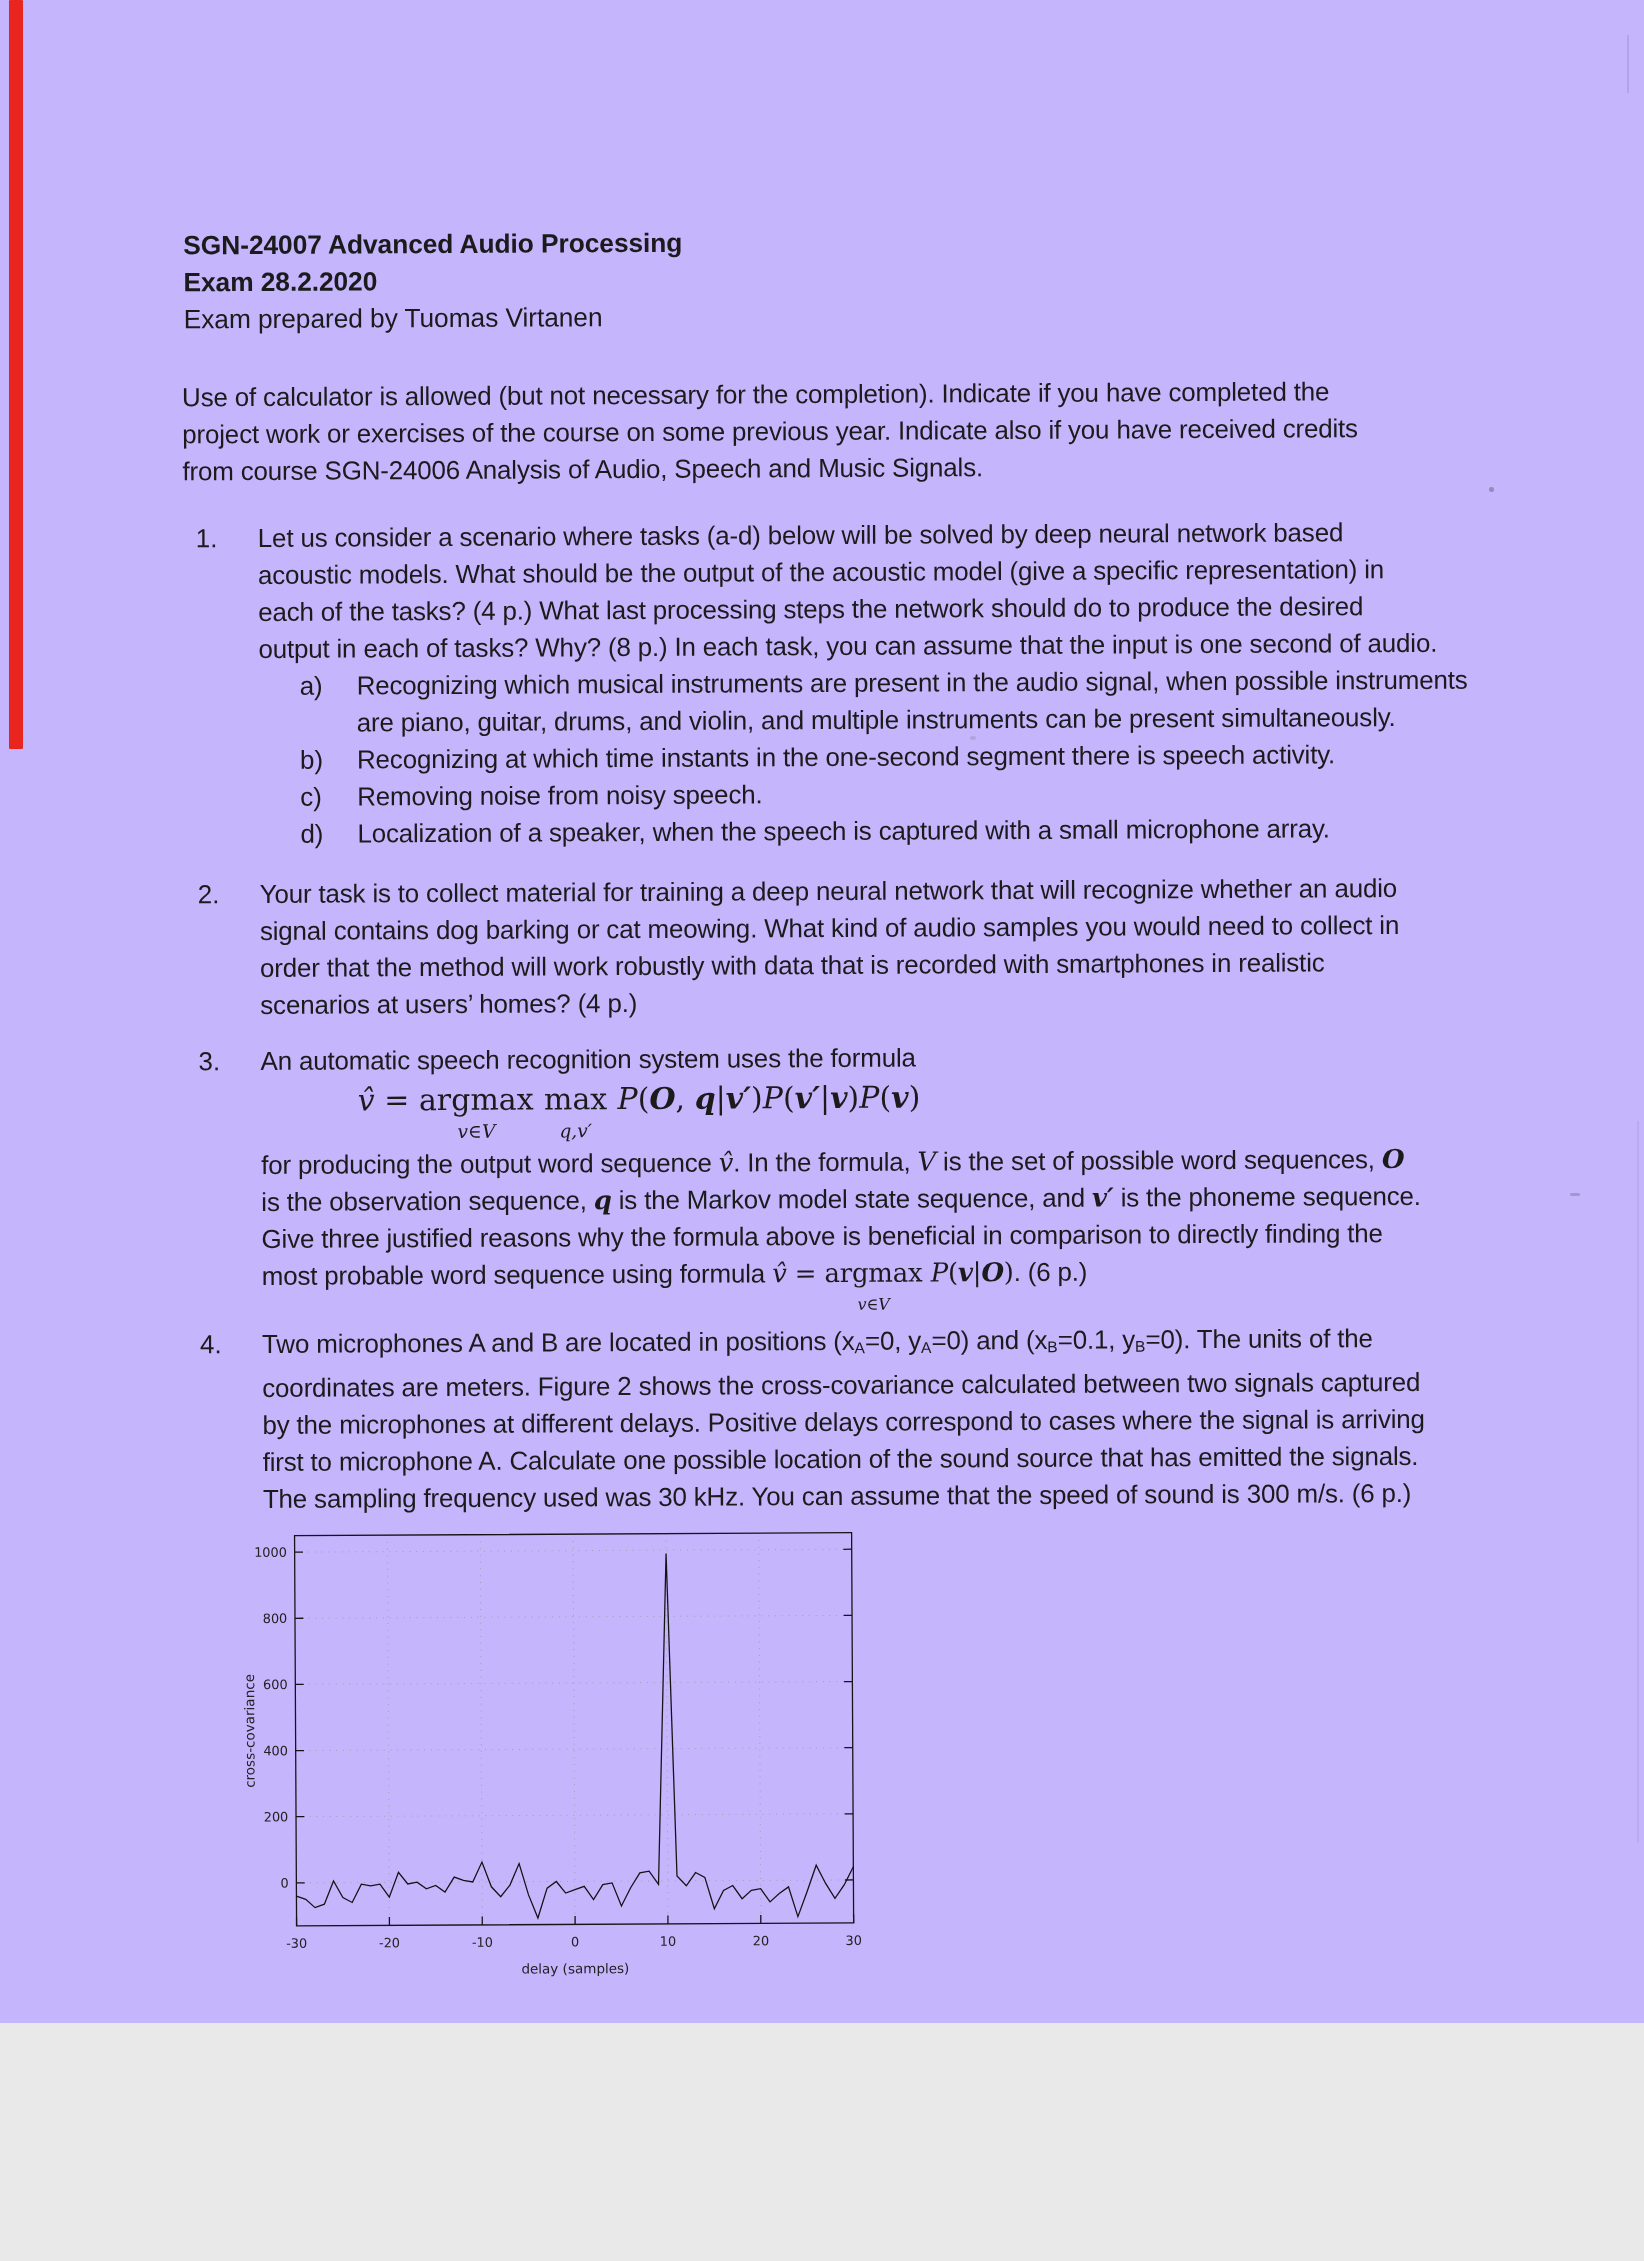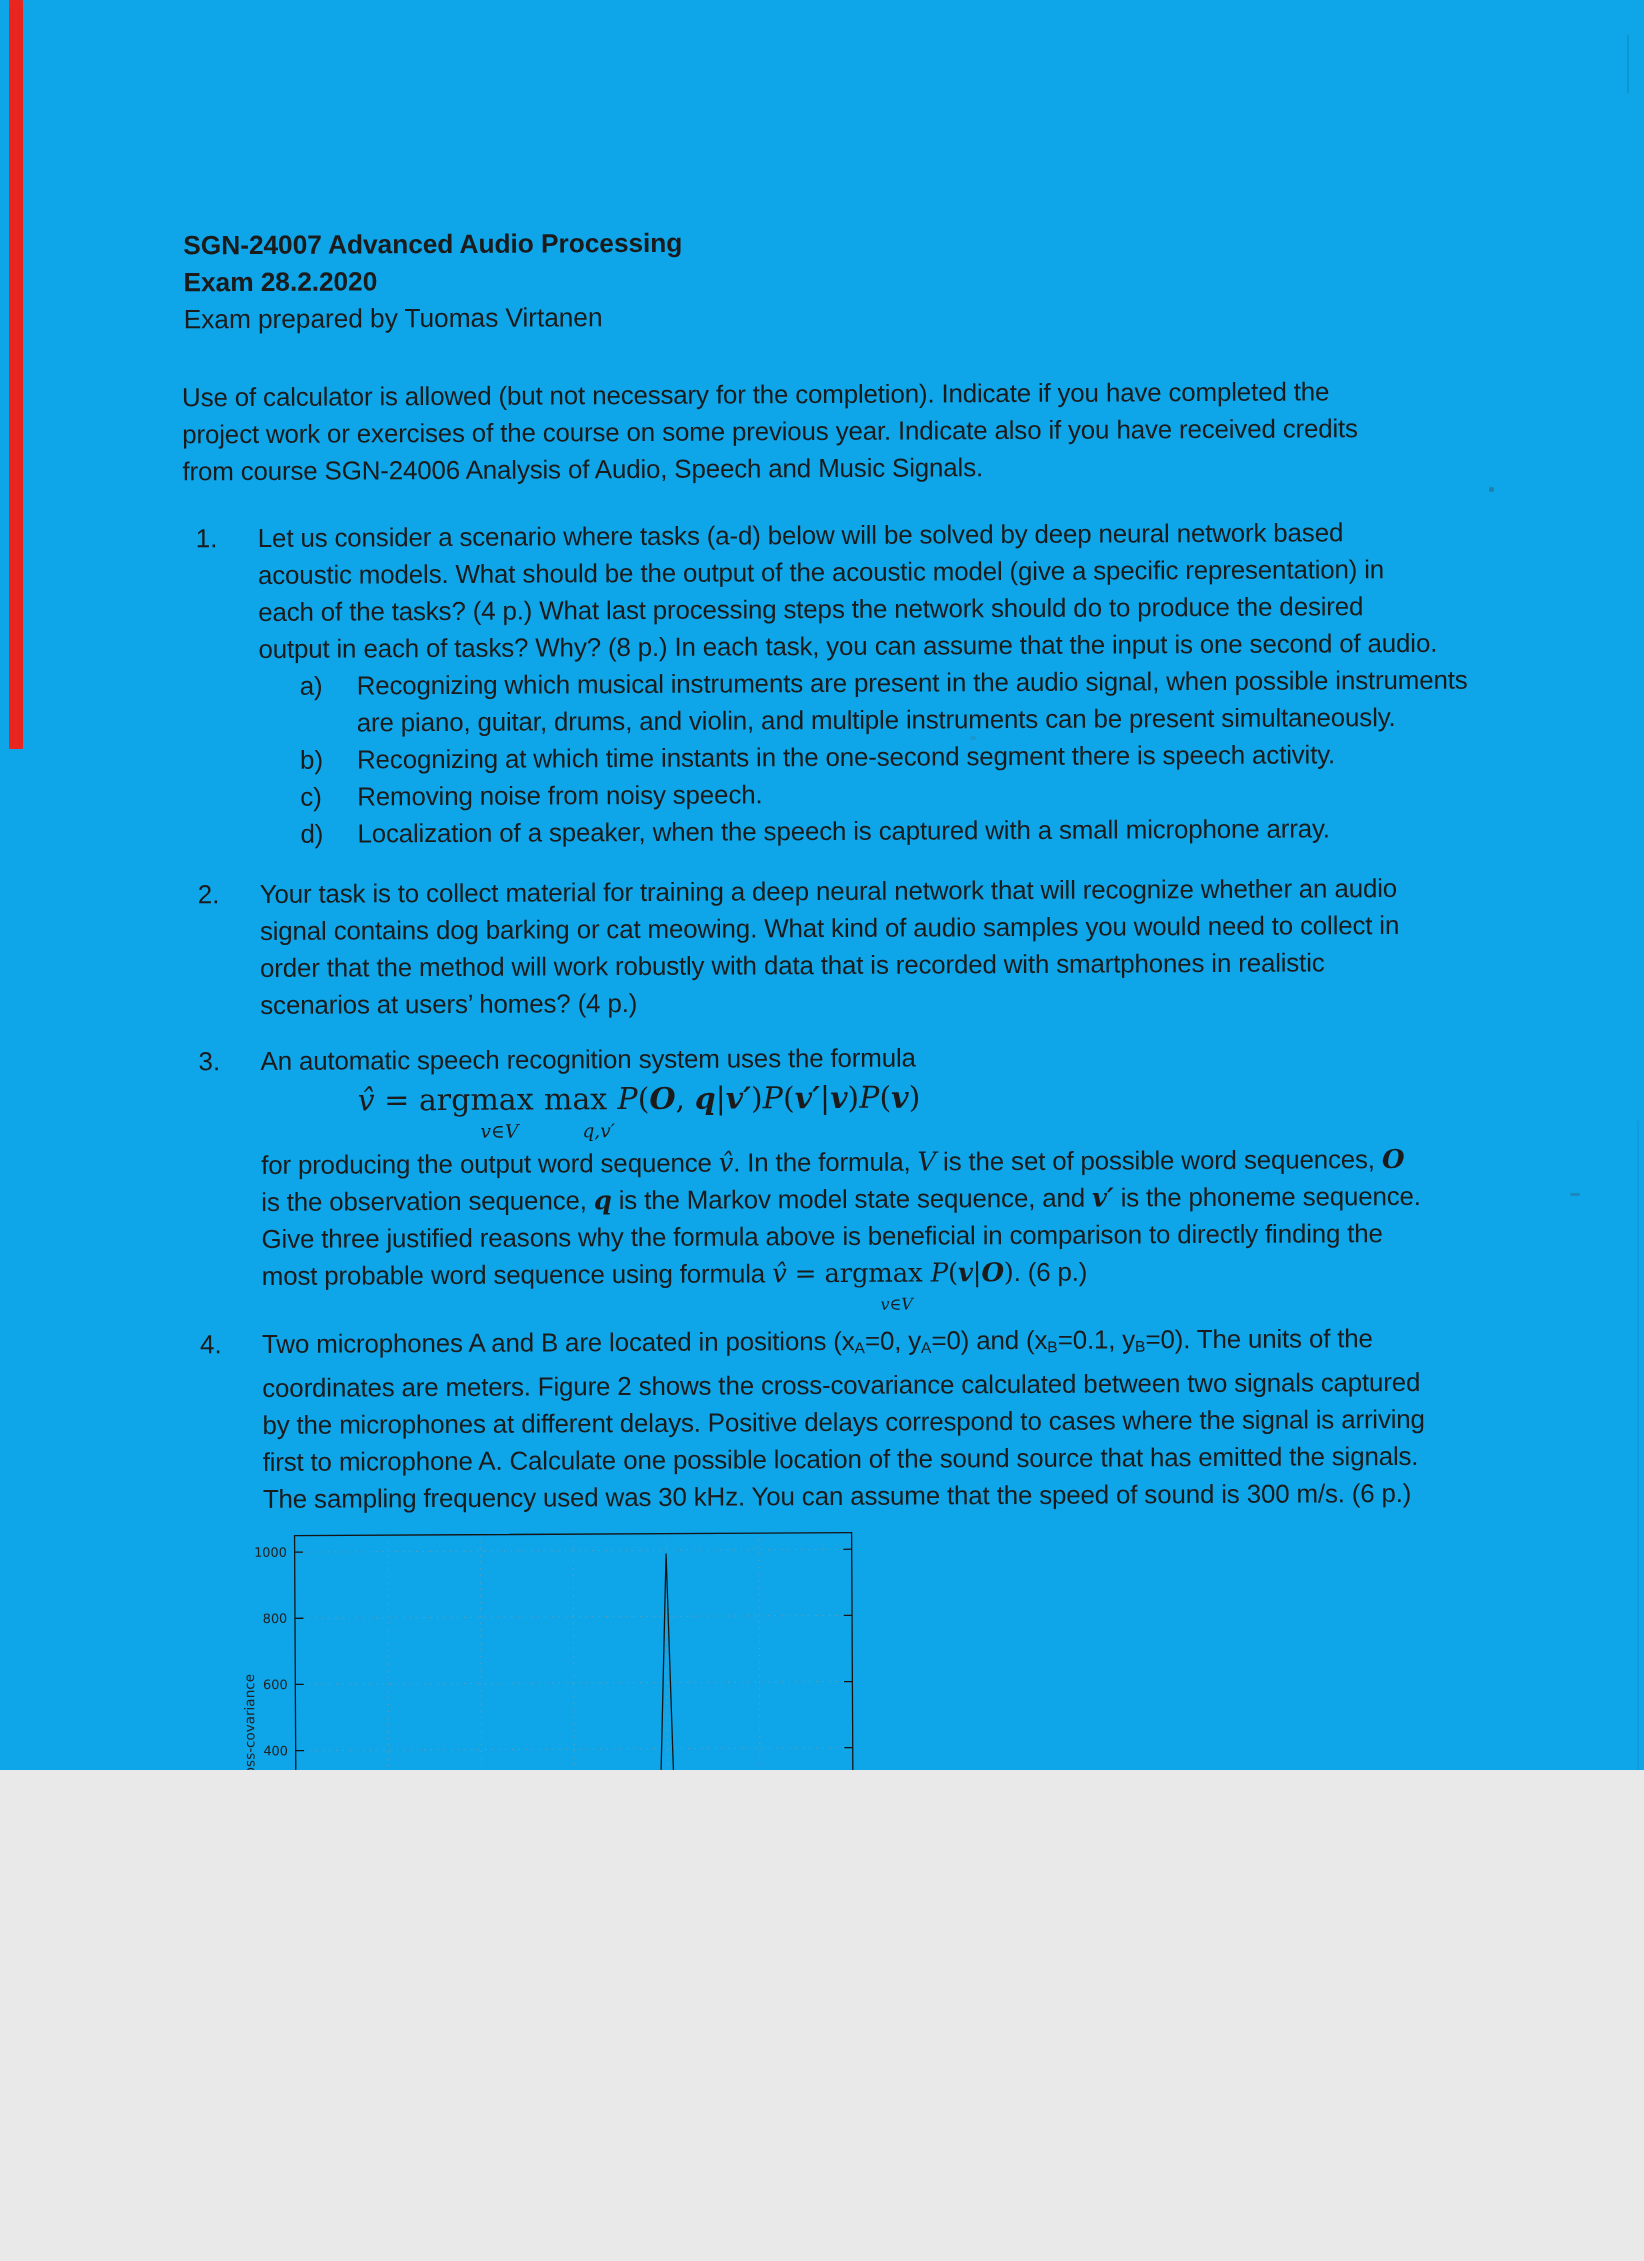--- a/index.html
+++ b/index.html
@@ -1,16 +1,16 @@
 <!DOCTYPE html>
 <html style="font-size:10.3px"><head>
 <meta charset="utf-8">
 <style>
   html,body{margin:0;padding:0;background:#e9e9e9;}
-  .page{position:relative;width:1644px;height:1770px;background:#0ea5e9;overflow:hidden;
+  .page{position:relative;width:1644px;height:2023px;background:#c4b5fd;overflow:hidden;
         font-family:"Liberation Sans",sans-serif;color:#1b1b1b;}
   .content{position:absolute;left:0;top:0;width:1644px;transform:rotate(-0.3deg);transform-origin:50% 0;}
   .bold{font-weight:bold;}
   .header{padding-top:224px;margin-left:182px;font-size:26.4px;line-height:37px;letter-spacing:-0.1px;}
   .intro{margin:41px 0 0 180px;font-size:26px;line-height:37px;letter-spacing:-0.2px;}
   .tline{white-space:nowrap;line-height:37px;font-size:26px;letter-spacing:-0.2px;}
   .question{position:relative;}
   .q1{margin-top:30px}.q2{margin-top:23px}.q3{margin-top:19.3px}.q4{margin-top:31px}
   .qnum{position:absolute;left:193px;top:0;font-size:26px;line-height:37px;}
   .qbody{margin-left:255px;}
@@ -20,21 +20,21 @@
   .m-it{font-family:"DejaVu Serif",serif;font-style:italic;}
   .m-bi{font-family:"DejaVu Serif",serif;font-style:italic;font-weight:bold;}
   .m-ro{font-family:"DejaVu Serif",serif;}
   .subs{font-size:0.6em;vertical-align:-0.22em;letter-spacing:0;}
   .formula{margin:2.6px 0 6.4px 97px;padding-bottom:22px;font-size:30px;line-height:36px;
            font-family:"DejaVu Serif",serif;white-space:nowrap;}
   .formula .it{font-style:italic;}
   .formula .bi{font-style:italic;font-weight:bold;}
   .stack{display:inline-block;position:relative;}
   .stack .under{position:absolute;top:100%;left:50%;transform:translateX(-50%);
-                margin-top:-6.4px;font-size:0.62em;white-space:nowrap;margin-left:23px;}
+                margin-top:-6.4px;font-size:0.62em;white-space:nowrap;}
   .formula .stack{margin-right:10.3px;}
   .formula .stack .under{margin-top:-3.9px;}
   
   .fig{margin:10.3px 0 0 235px;}
   .frame{fill:none;stroke:#151515;stroke-width:2;}
   .grid{stroke:#9b9b9b;stroke-width:1.3;stroke-dasharray:1.5 9;}
   .tick{stroke:#151515;stroke-width:2;}
   .dataline{fill:none;stroke:#141414;stroke-width:2;}
   .ylab{font:20px "DejaVu Sans",sans-serif;text-anchor:end;fill:#222;}
   .xlab{font:20px "DejaVu Sans",sans-serif;fill:#222;}

